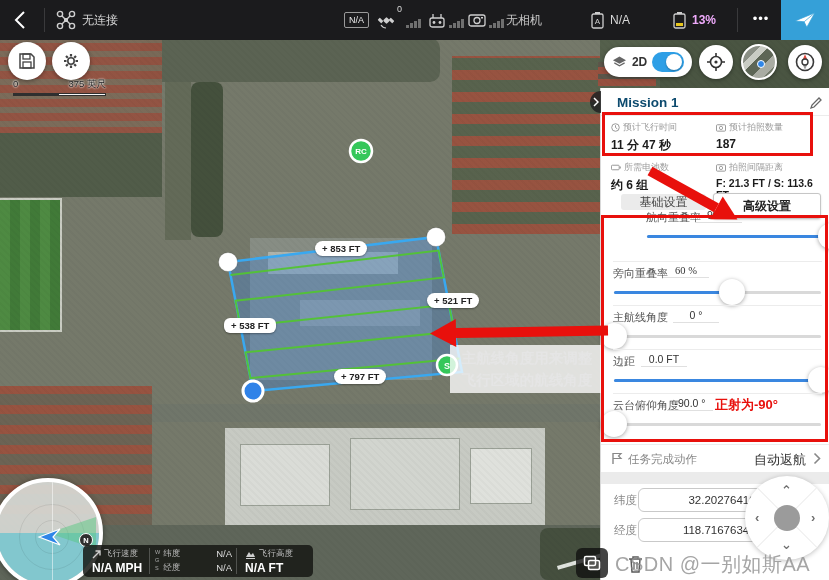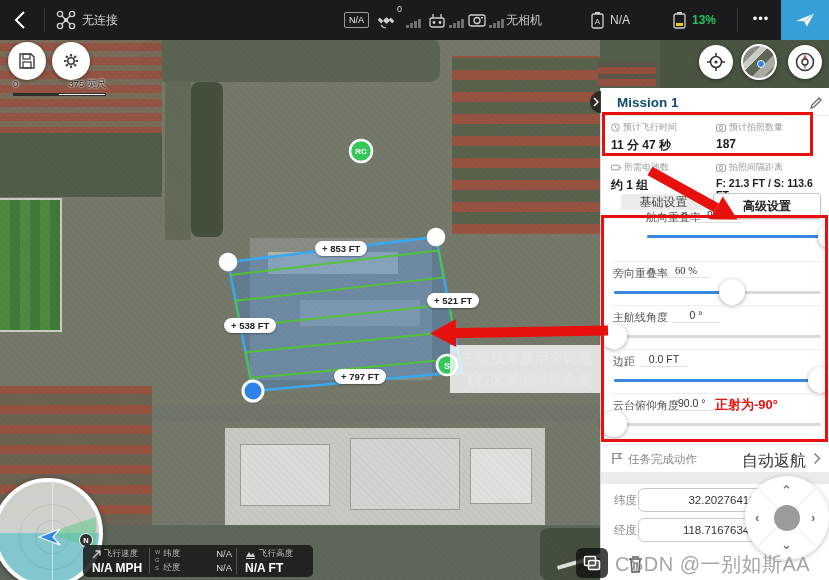--- a/index.html
+++ b/index.html
@@ -118,21 +118,21 @@
       <text x="447" y="328.5" text-anchor="middle" font-size="9" font-weight="bold" fill="#fff">S</text>
     </g>
     <g>
       <circle cx="361" cy="111" r="11" fill="#35c75a" stroke="#fff" stroke-width="2.5"></circle>
       <text x="361" y="114" text-anchor="middle" font-size="8" font-weight="bold" fill="#fff">RC</text>
     </g>
   </svg>
 
   <div class="pill-label" style="left:315px;top:241px;">+ 853 FT</div>
   <div class="pill-label" style="left:427px;top:293px;">+ 521 FT</div>
-  <div class="pill-label" style="left:224px;top:318px;">+ 538 FT</div>
+  <div class="pill-label" style="left:224px;top:318px;border-radius:6px;">+ 538 FT</div>
   <div class="pill-label" style="left:334px;top:369px;">+ 797 FT</div>
 
   <div id="topbar">
     <svg class="abs" style="left:14px;top:11px;" width="12" height="18" viewBox="0 0 12 18">
         <path d="M10 1 L2 9 L10 17" stroke="#fff" stroke-width="2" fill="none"></path>
       </svg>
     <div class="tb-sep" style="left:44px;"></div>
     <svg class="abs" style="left:56px;top:10px;" width="20" height="20" viewBox="0 0 20 20">
       <g stroke="#cfcfcf" stroke-width="1.4" fill="none">
         <circle cx="4" cy="4" r="2.6"></circle>
@@ -193,21 +193,21 @@
       <rect x="5" y="1" width="5" height="2" fill="#cfcfcf"></rect>
       <text x="7.5" y="13" text-anchor="middle" font-size="8" fill="#cfcfcf">A</text>
     </svg>
     <div class="abs tb-txt" style="left:610px;">N/A</div>
 
     <svg class="abs" style="left:672px;top:11px;" width="15" height="18" viewBox="0 0 15 18">
       <rect x="2" y="3" width="11" height="14" rx="1.5" stroke="#cfcfcf" stroke-width="1.3" fill="none"></rect>
       <rect x="5" y="1" width="5" height="2" fill="#cfcfcf"></rect>
       <rect x="4" y="12" width="7" height="3" fill="#e8c61d"></rect>
     </svg>
-    <div class="abs" style="left:692px;color:#22c55e;font-size:12px;font-weight:bold;line-height:40px;">13%</div>
+    <div class="abs" style="left:692px;color:#f0abfc;font-size:12px;font-weight:bold;line-height:40px;">13%</div>
 
     <div class="tb-sep" style="left:737px;"></div>
     <div class="abs" style="left:746px;top:0;width:30px;color:#fff;font-size:13px;line-height:38px;letter-spacing:1px;text-align:center;">•••</div>
     <div id="takeoff-btn">
       <svg width="22" height="18" viewBox="0 0 24 20">
           <path d="M1 11 L23 2 L14 18 L11 12 Z M11 12 L23 2" fill="#fff" stroke="#35a0d8" stroke-width="0.8"></path>
         </svg>
     </div>
   </div>
 
@@ -230,20 +230,30 @@
   </div>
 
   <div id="scale">
     <div style="display:flex;justify-content:space-between;width:93px;">
       <span>0</span>
       <span>375 英尺</span>
     </div>
     <div class="bar" style="background:linear-gradient(90deg,#2f2f2f 0 50%,#f5f5f5 50%);"></div>
   </div>
 
+  <div id="toggle2d">
+    <svg width="16" height="14" viewBox="0 0 16 14">
+        <path d="M8 1 L15 5 L8 9 L1 5 Z" fill="#666"></path>
+        <path d="M2.5 8 L8 11 L13.5 8" stroke="#666" stroke-width="1.4" fill="none"></path>
+      </svg>
+    <span style="font-size:12px;font-weight:bold;color:#333;">2D</span>
+    <div class="knobtrack">
+        <div class="knob"></div>
+      </div>
+  </div>
   <div class="small-circle-btn" style="left:699px;top:45px;">
     <svg width="20" height="20" viewBox="0 0 20 20">
         <circle cx="10" cy="10" r="5.5" stroke="#333" stroke-width="1.6" fill="none"></circle>
         <circle cx="10" cy="10" r="1.6" fill="#333"></circle>
         <path d="M10 1 V4 M10 16 V19 M1 10 H4 M16 10 H19" stroke="#333" stroke-width="1.6"></path>
       </svg>
   </div>
   <div id="minimap">
       <div class="dot"></div>
     </div>
@@ -290,21 +300,21 @@
       <div class="stat-value">187</div>
     </div>
     <div class="abs" style="left:10px;top:73px;width:100px;">
       <div class="stat-label">
         <svg width="10" height="9" viewBox="0 0 11 9">
             <rect x="0.5" y="2" width="8.5" height="5" rx="1" stroke="#999" stroke-width="1.1" fill="none"></rect>
             <rect x="9.4" y="3.4" width="1.4" height="2.2" fill="#999"></rect>
           </svg>
         <span>所需电池数</span>
       </div>
-      <div class="stat-value">约 1 组</div>
+      <div class="stat-value">约 6 组</div>
     </div>
     <div class="abs" style="left:115px;top:73px;width:112px;">
       <div class="stat-label">
         <svg width="10" height="9" viewBox="0 0 11 9">
             <rect x="0.5" y="1.5" width="10" height="7" rx="1" stroke="#999" stroke-width="1.1" fill="none"></rect>
             <circle cx="5.5" cy="5" r="1.8" stroke="#999" stroke-width="1" fill="none"></circle>
           </svg>
         <span>拍照间隔距离</span>
       </div>
       <div class="stat-value" style="font-size:10.5px;">F: 21.3 FT / S: 113.6 FT</div>
@@ -359,21 +369,21 @@
         </div>
     </div>
 
     <div class="prow-line" style="top:356px;"></div>
     <div class="abs" style="left:0;top:360px;width:229px;height:24px;">
       <svg class="abs" style="left:10px;top:4px;" width="12" height="13" viewBox="0 0 12 13">
           <path d="M2 1 V12" stroke="#888" stroke-width="1.4"></path>
           <path d="M2 1.5 H10 L7.5 4 L10 6.5 H2" fill="none" stroke="#888" stroke-width="1.2"></path>
         </svg>
       <span class="abs" style="left:27px;top:4px;font-size:11.5px;color:#888;">任务完成动作</span>
-      <span class="abs" style="right:24px;top:3px;font-size:16px;color:#333;text-align:center;">自动返航</span>
+      <span class="abs" style="right:24px;top:3px;font-size:13px;color:#333;text-align:center;">自动返航</span>
       <svg class="abs" style="right:9px;top:4px;" width="8" height="13" viewBox="0 0 8 13">
           <path d="M1.5 1.5 L6.5 6.5 L1.5 11.5" stroke="#888" stroke-width="1.6" fill="none"></path>
         </svg>
     </div>
     <div class="abs" style="left:0;top:384px;width:229px;height:12px;background:#ebebeb;"></div>
 
     <span class="abs" style="left:13px;top:405px;font-size:11.5px;color:#888;">纬度</span>
     <input class="coord-input" style="top: 400px;" readonly="" value="32.202764195">
     <span class="abs" style="left:13px;top:435px;font-size:11.5px;color:#888;">经度</span>
     <input class="coord-input" style="top: 430px;" readonly="" value="118.716763493">

